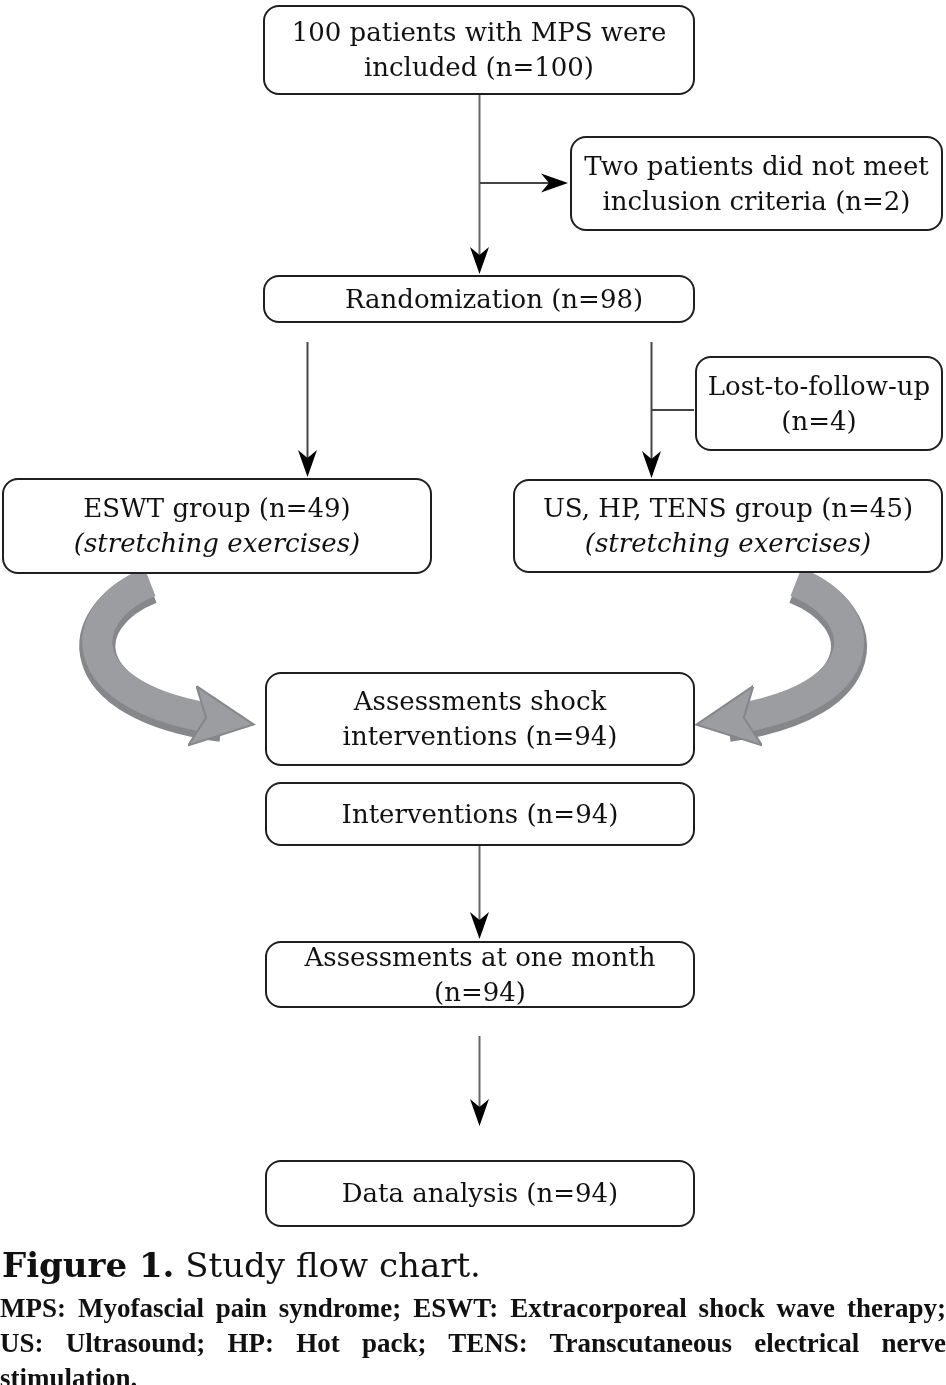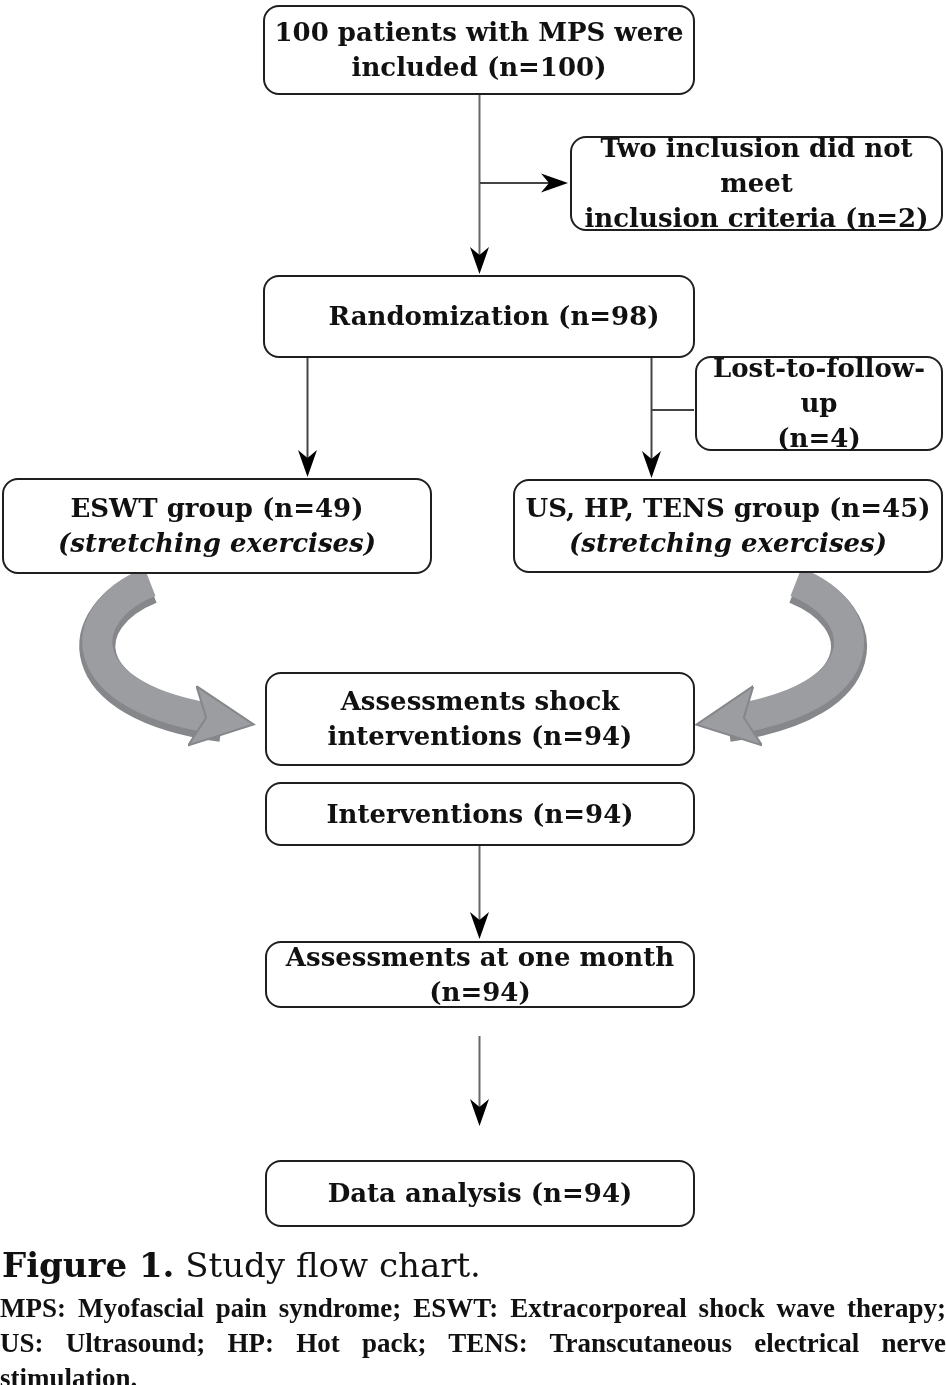--- a/index.html
+++ b/index.html
@@ -18,21 +18,20 @@
     position:absolute;
     box-sizing:border-box;
     border:2px solid #1f1f1f;
     border-radius:16px;
     background:#ffffff;
     z-index:1;
     display:flex;flex-direction:column;justify-content:center;align-items:center;
     text-align:center;
     font-size:26px;
     line-height:35px;
-    font-weight:bold;
   }
   .bl{display:block;}
   .it{font-style:italic;}
   .caption{
     position:absolute;left:2px;top:1244px;width:940px;
     margin:0;font-size:34px;line-height:42px;z-index:1;
   }
   .caption b{font-weight:bold;}
   .footnote{
     position:absolute;left:0;top:1291px;width:946px;
@@ -82,25 +81,25 @@
     <path d="M 796 586 C 872 616, 880 702, 728 724" fill="none" stroke="#85878a" stroke-width="36"></path>
     <path d="M 796 582 C 872 612, 880 698, 728 720" fill="none" stroke="#9b9da0" stroke-width="30" marker-end="url(#swooshHead)"></path>
   </svg>
 
   <div class="box" style="left:263px;top:5px;width:432px;height:90px;">
     <span class="bl">100 patients with MPS were</span>
     <span class="bl">included (n=100)</span>
   </div>
 
   <div class="box" style="left:570px;top:136px;width:373px;height:95px;">
-    <span class="bl">Two inclusion did not meet</span>
+    <span class="bl">Two patients did not meet</span>
     <span class="bl">inclusion criteria (n=2)</span>
   </div>
 
-  <div class="box" style="left:263px;top:275px;width:432px;height:83px;padding-left:30px;">
+  <div class="box" style="left:263px;top:275px;width:432px;height:48px;padding-left:30px;">
     <span class="bl">Randomization (n=98)</span>
   </div>
 
   <div class="box" style="left:695px;top:356px;width:248px;height:95px;">
     <span class="bl">Lost-to-follow-up</span>
     <span class="bl">(n=4)</span>
   </div>
 
   <div class="box" style="left:2px;top:478px;width:430px;height:96px;align-items:center;">
     <span class="bl">ESWT group (n=49)</span>

